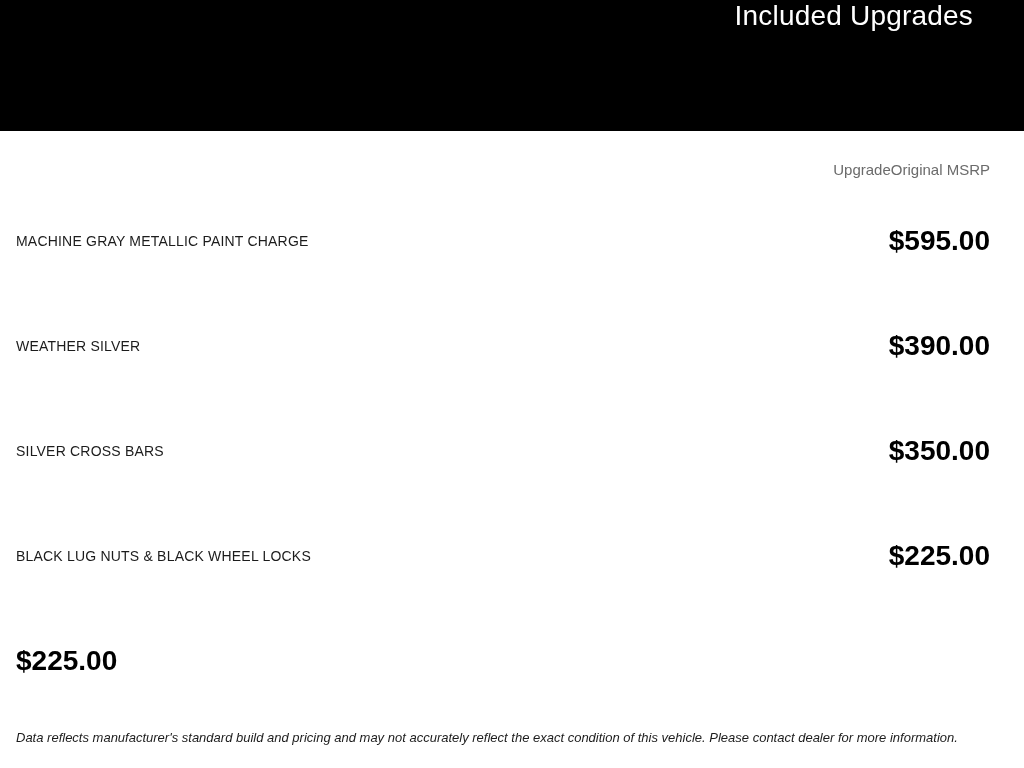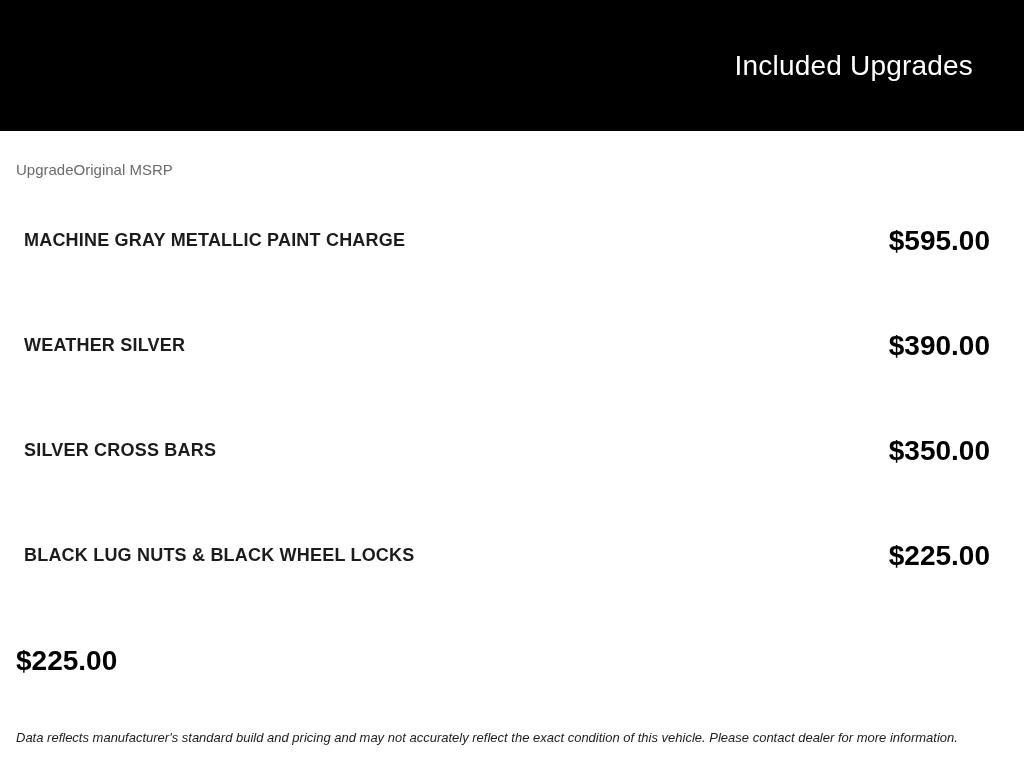--- a/index.html
+++ b/index.html
@@ -8,60 +8,59 @@
     height: 768px;
     background: #ffffff;
     font-family: "Liberation Sans", sans-serif;
     overflow: hidden;
   }
   .banner {
     width: 1024px;
     height: 131px;
     background: #000000;
     display: flex;
-    align-items: center;
+    align-items: flex-start;
     justify-content: flex-end;
     padding-right: 51px;
     padding-left: 40px;
   }
   .banner-title {
     color: #ffffff;
     font-size: 28px;
     font-weight: 400;
     letter-spacing: 0.2px;
   }
   .content {
     padding: 0 34px 0 16px;
   }
   .table-header {
     margin-top: 30px;
     display: flex;
-    justify-content: flex-start;
+    justify-content: flex-end;
     align-items: baseline;
   }
   .col-head {
     color: #6b6b6b;
     font-size: 15px;
     font-weight: 400;
   }
   .rows {
     margin-top: 10px;
   }
   .upgrade-row {
     height: 105px;
     display: flex;
     justify-content: space-between;
     align-items: center;
   }
   .upgrade-label {
     color: #1c1c1c;
-    font-size: 18px;
-    font-weight: 700;
+    font-size: 14px;
+    font-weight: 400;
     letter-spacing: 0.2px;
-    margin-left: 8px;
   }
   .upgrade-price {
     color: #000000;
     font-size: 28px;
     font-weight: 700;
   }
   .disclaimer {
     margin-top: 17px;
     color: #1c1c1c;
     font-size: 13px;

